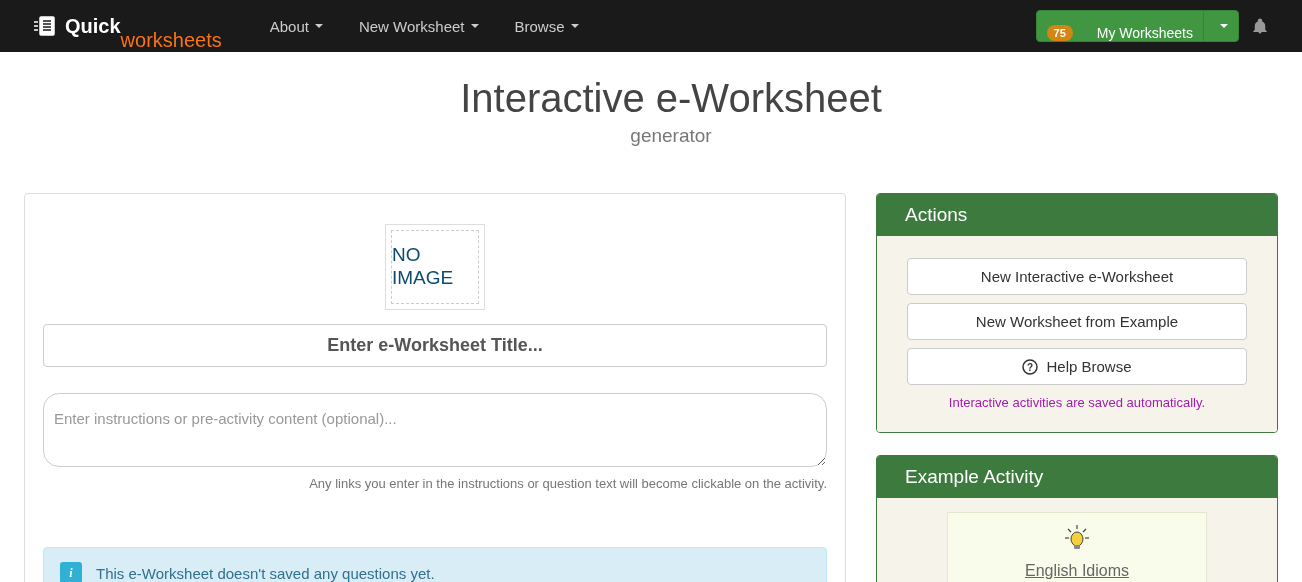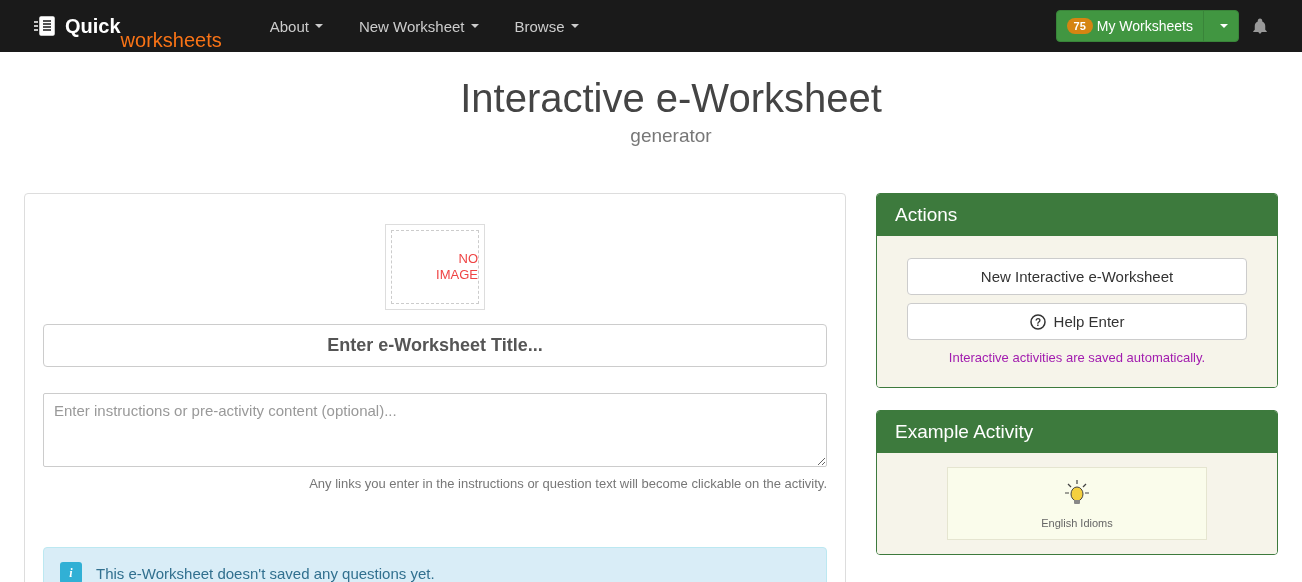--- a/index.html
+++ b/index.html
@@ -9,60 +9,60 @@
   .navbar-left { display: flex; align-items: center; }
   .logo { display: flex; align-items: center; color: #fff; font-size: 20px; margin-right: 30px; }
   .logo-icon { width: 26px; height: 22px; margin-right: 6px; }
   .logo-bold { font-weight: 700; }
   .logo-light { font-weight: 300; color: #f97316; margin-top: 28px; }
   .nav-links { display: flex; }
   .nav-item { color: #ccc; padding: 15px 18px; cursor: pointer; display: flex; align-items: center; font-size: 15px; }
   .caret { display: inline-block; width: 0; height: 0; margin-left: 6px; vertical-align: middle; border-top: 4px solid; border-right: 4px solid transparent; border-left: 4px solid transparent; }
   .navbar-right { display: flex; align-items: center; gap: 12px; }
   .my-worksheets-btn { background: #419641; border: 1px solid #398439; color: #fff; border-radius: 4px; display: flex; align-items: center; cursor: pointer; height: 32px; }
-  .my-worksheets-main { display: flex; align-items: center; padding: 0 10px; gap: 4px; height: 100%; }
+  .my-worksheets-main { display: flex; align-items: flex-end; padding: 0 10px; gap: 24px; height: 100%; }
   .badge { background: #d58512; color: #fff; border-radius: 10px; padding: 2px 7px; font-size: 11px; font-weight: 700; }
   .my-worksheets-caret { padding: 0 10px; border-left: 1px solid #398439; height: 100%; display: flex; align-items: center; }
   .bell-icon { color: #999; cursor: pointer; width: 18px; height: 18px; }
   
   .page-header { text-align: center; padding: 24px 0 12px; margin-left: 40px; }
   .page-title { font-size: 40px; font-weight: 400; color: #444; }
   .page-subtitle { font-size: 19px; color: #777; margin-top: 4px; }
   
   .container { display: flex; gap: 30px; padding: 34px 24px 0; max-width: 1302px; margin: 0 auto; }
   .main-col { flex: 1; }
   .side-col { width: 402px; }
   
   .panel { background: #fff; border: 1px solid #ddd; border-radius: 4px; padding: 30px 18px 18px; }
   
   .image-placeholder { width: 100px; height: 86px; margin: 0 auto 14px; border: 1px solid #ddd; padding: 5px; background: #fff; }
-  .image-placeholder-inner { width: 100%; height: 100%; border: 1px dashed #ccc; display: flex; flex-direction: column; align-items: flex-end; justify-content: center; color: #ef4444; font-size: 13px; line-height: 1.2; }
+  .image-placeholder-inner { width: 100%; height: 100%; border: 1px dashed #ccc; display: flex; flex-direction: column; align-items: flex-start; justify-content: center; color: #0c4a6e; font-size: 19px; line-height: 1.2; }
   
   .title-input { width: 100%; padding: 10px 14px; font-size: 18px; font-weight: 700; text-align: center; border: 1px solid #ccc; border-radius: 4px; color: #555; margin-bottom: 26px; }
   .title-input::placeholder { color: #555; font-weight: 700; }
   
-  .instructions-input { width: 100%; min-height: 74px; padding: 8px 10px; font-size: 15px; border: 1px solid #ccc; border-radius: 2px; resize: vertical; font-family: inherit; }
+  .instructions-input { width: 100%; min-height: 74px; padding: 16px 10px; font-size: 15px; border: 1px solid #ccc; border-radius: 16px; resize: vertical; font-family: inherit; }
   .instructions-input::placeholder { color: #999; }
   
   .hint-text { font-size: 13px; color: #777; margin-top: 6px; text-align: right; }
   
   .alert-info { background: #d9edf7; border: 1px solid #bce8f1; border-radius: 4px; padding: 14px 16px; margin-top: 56px; display: flex; align-items: center; gap: 14px; color: #31708f; font-size: 15px; }
   .info-icon-box { background: #31b0d5; color: #fff; width: 22px; height: 22px; border-radius: 3px; display: flex; align-items: center; justify-content: center; font-size: 12px; font-weight: 700; font-family: Georgia, serif; font-style: italic; }
   
   .side-panel { border: 1px solid #3d7a3d; border-radius: 4px; margin-bottom: 22px; overflow: hidden; }
-  .side-panel-header { background: #3d7a3d; color: #fff; padding: 10px 18px; font-size: 19px; font-weight: 500; }
+  .side-panel-header { background: #3d7a3d; color: #fff; padding: 10px 28px; font-size: 19px; font-weight: 500; }
   .side-panel-body { background: #f6f4ea; padding: 22px 30px; }
   
   .action-btn { display: flex; align-items: center; justify-content: center; gap: 8px; width: 100%; background: #fff; border: 1px solid #ccc; border-radius: 4px; padding: 9px 12px; font-size: 15px; color: #333; cursor: pointer; margin-bottom: 8px; text-align: right; }
   .save-note { text-align: center; font-size: 13px; color: #a21caf; margin-top: 10px; }
   
   .example-body { background: #f6f4ea; padding: 14px; display: flex; justify-content: center; }
   .example-card { background: #fafceb; border: 1px solid #e5e5d0; width: 260px; padding: 10px; text-align: center; }
   .bulb-icon { width: 30px; height: 30px; margin: 0 auto 6px; }
-  .example-title { font-size: 11px; color: #666; }
+  .example-title { font-size: 16px; color: #666; text-decoration: underline; }
   
   .q-icon { width: 16px; height: 16px; }
 </style>
 </head>
 <body>
 
 <div class="navbar">
   <div class="navbar-left">
     <div class="logo">
       <svg class="logo-icon" viewBox="0 0 26 22" fill="none" stroke="#fff" stroke-width="1.5">
@@ -134,25 +134,28 @@
   </div>
 
   <div class="side-col">
     <div class="side-panel">
       <div class="side-panel-header">Actions</div>
       <div class="side-panel-body">
         <button class="action-btn">
             <span>New Interactive e-Worksheet</span>
           </button>
         <button class="action-btn">
+            <span>New Worksheet from Example</span>
+          </button>
+        <button class="action-btn">
           <svg class="q-icon" viewBox="0 0 16 16" fill="#333">
               <circle cx="8" cy="8" r="7" fill="none" stroke="#333" stroke-width="1.5"></circle>
               <text x="8" y="12" text-anchor="middle" font-size="10" font-weight="bold">?</text>
             </svg>
-          <span>Help Enter</span>
+          <span>Help Browse</span>
         </button>
         <div class="save-note">Interactive activities are saved automatically.</div>
       </div>
     </div>
 
     <div class="side-panel">
       <div class="side-panel-header">Example Activity</div>
       <div class="example-body">
         <div class="example-card">
           <svg class="bulb-icon" viewBox="0 0 30 30">

